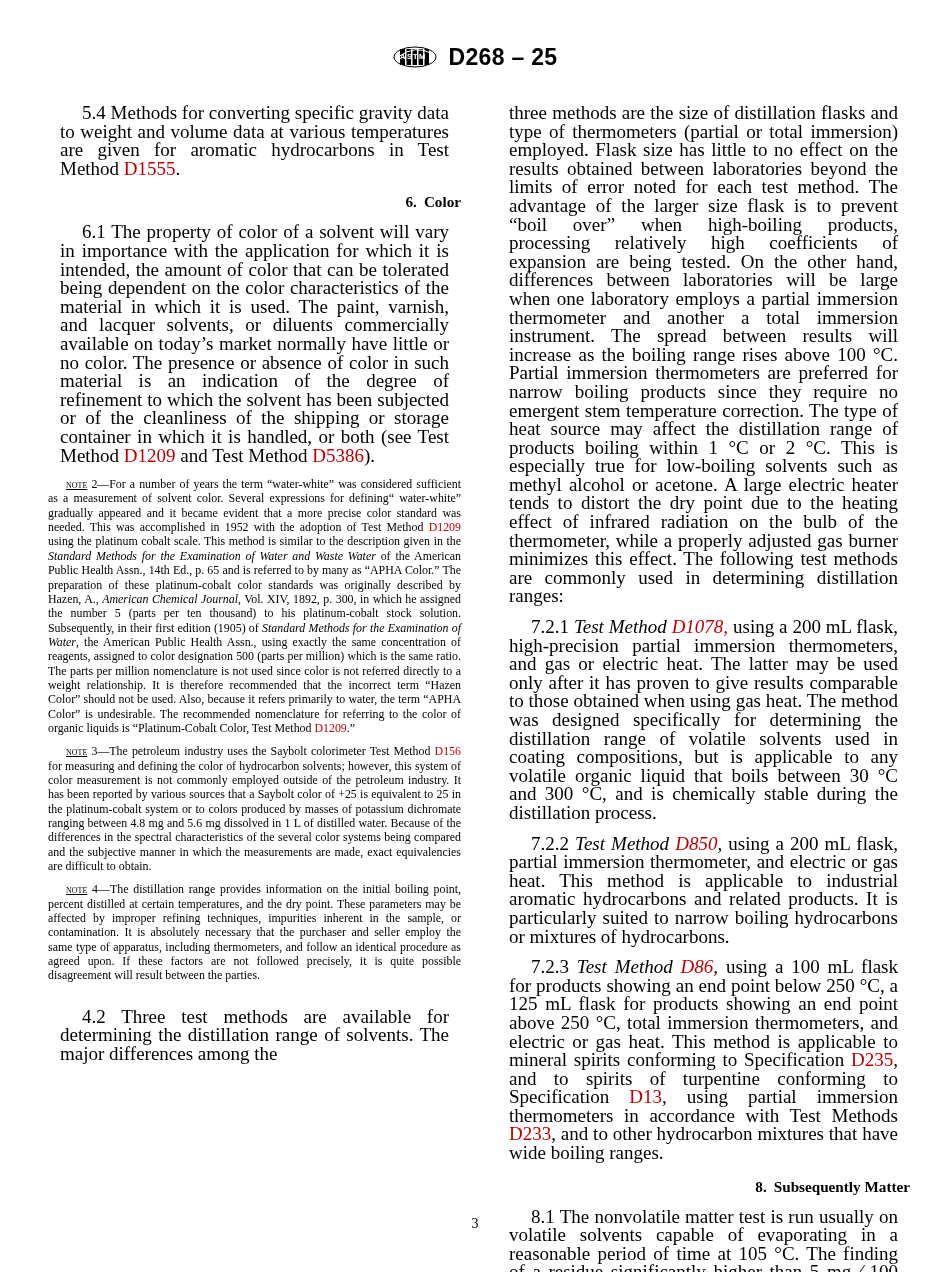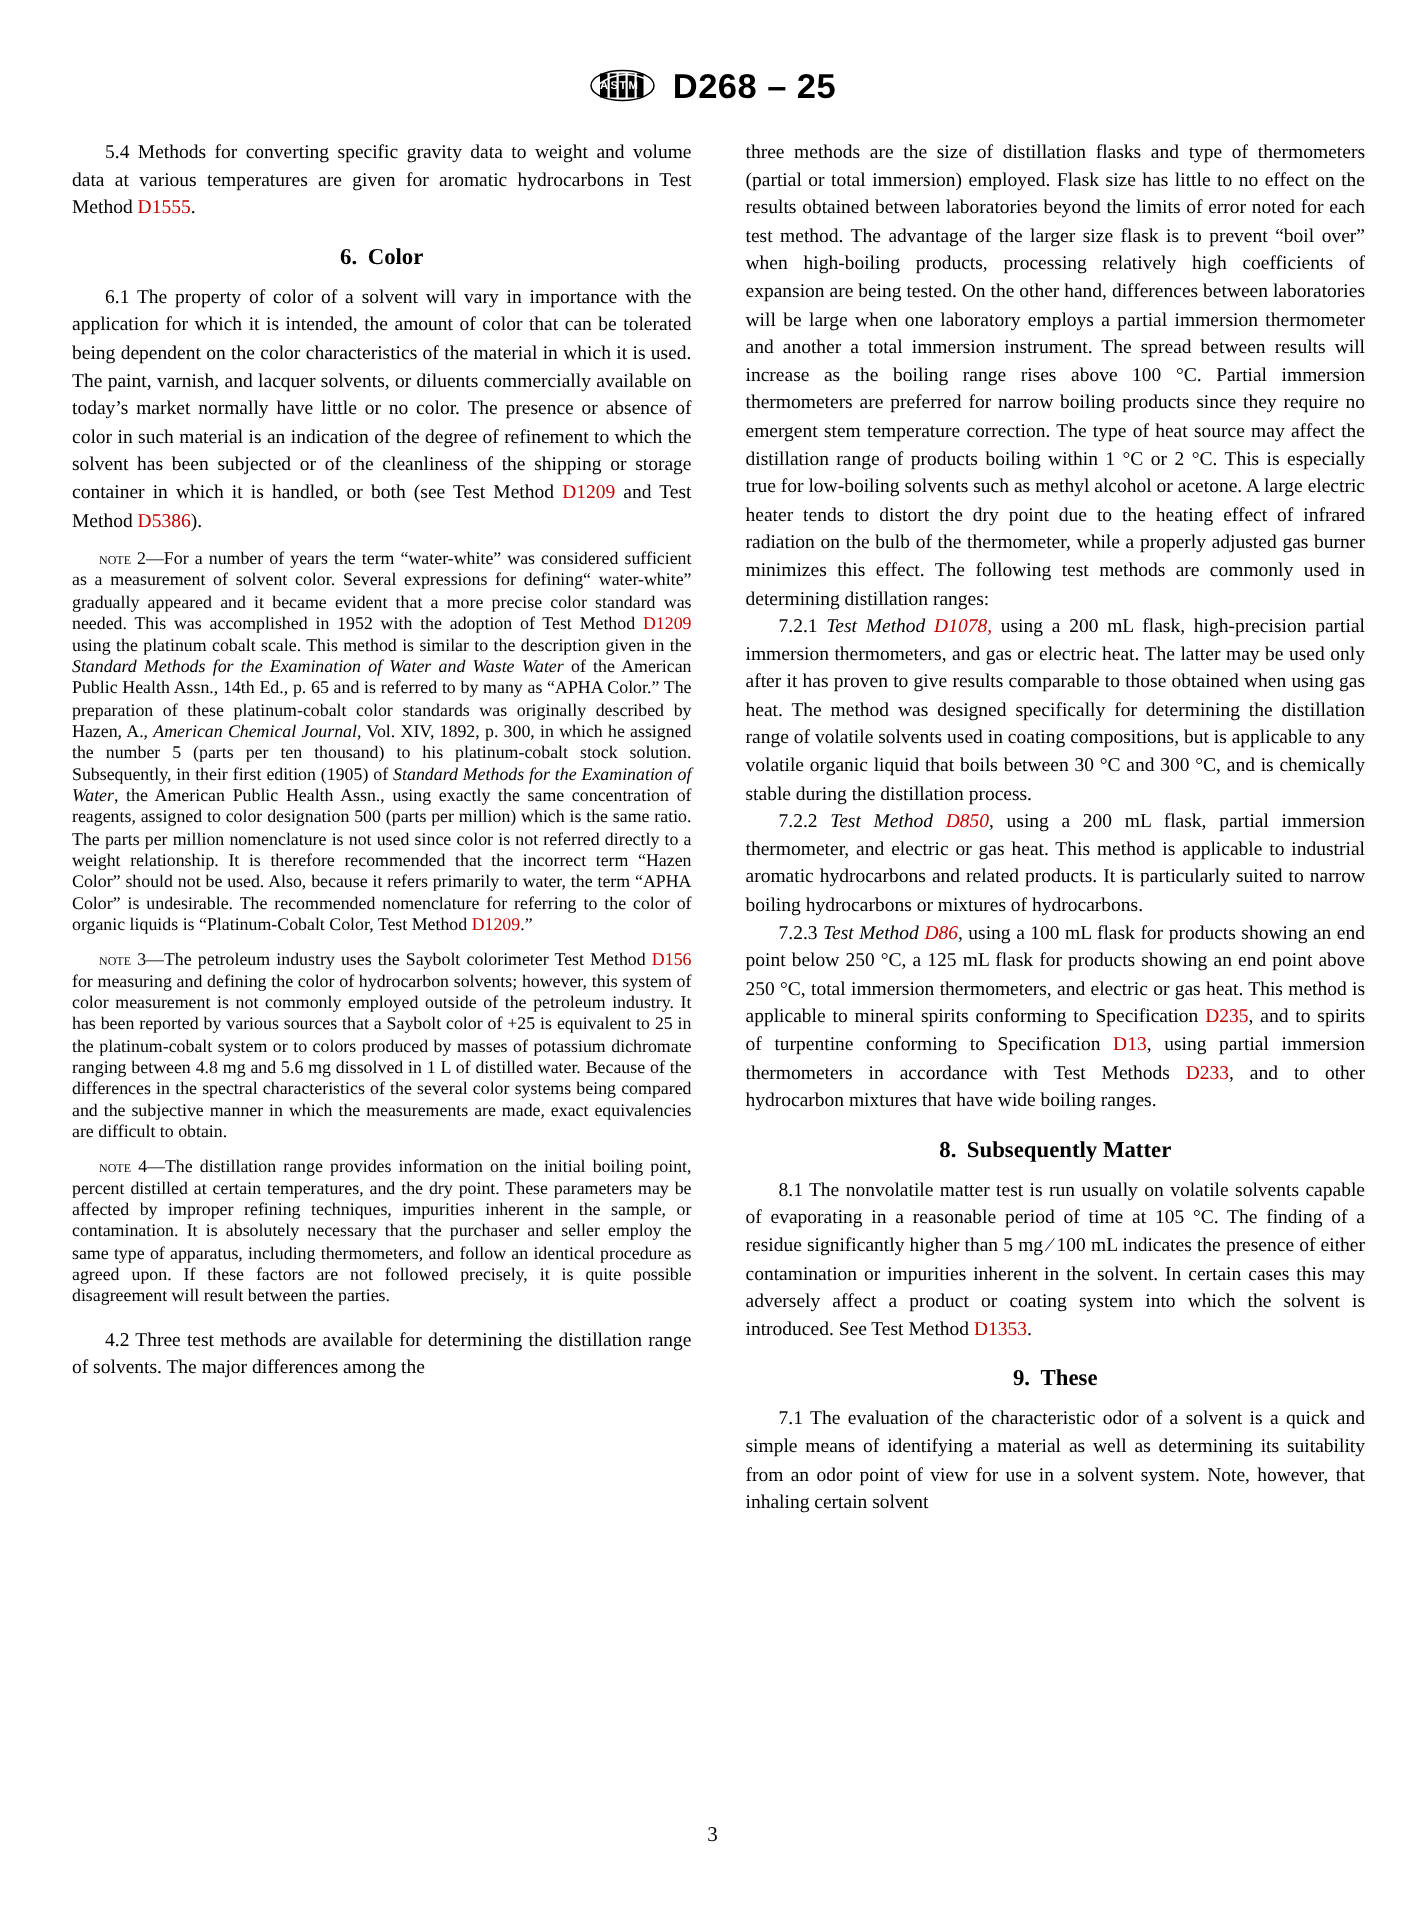--- a/index.html
+++ b/index.html
@@ -53,48 +53,49 @@
     width: 862px;
     display: flex;
     gap: 36px;
   }
   .col {
     width: 413px;
   }
 
   
   p.body {
-    margin: 0;
-    font-size: 13px;
+    margin: 12px;
+    font-size: 19px;
     line-height: 18.6px;
     text-align: justify;
     text-indent: 22px;
     hyphens: manual;
   }
   p.body.cont { text-indent: 0; }
 
   h3.section {
     margin: 14px 0 8px 0;
     font-size: 15.2px;
     line-height: 19px;
     font-weight: bold;
-    text-align: center;
+    text-align: right;
   }
   h3.section .num { margin-right: 7px; }
 
   p.note {
     margin: 9px 0 0 0;
     font-size: 11.9px;
     line-height: 14.35px;
     text-align: justify;
     text-indent: 18px;
   }
   .smallcaps {
     font-variant: small-caps;
     text-transform: lowercase;
+    text-decoration: underline;
   }
   .smallcaps::first-letter { text-transform: uppercase; }
 
   .lnk {
     color: #C00000;
   }
   i, .ital { font-style: italic; }
   .gap-md { height: 13px; }
 
   

